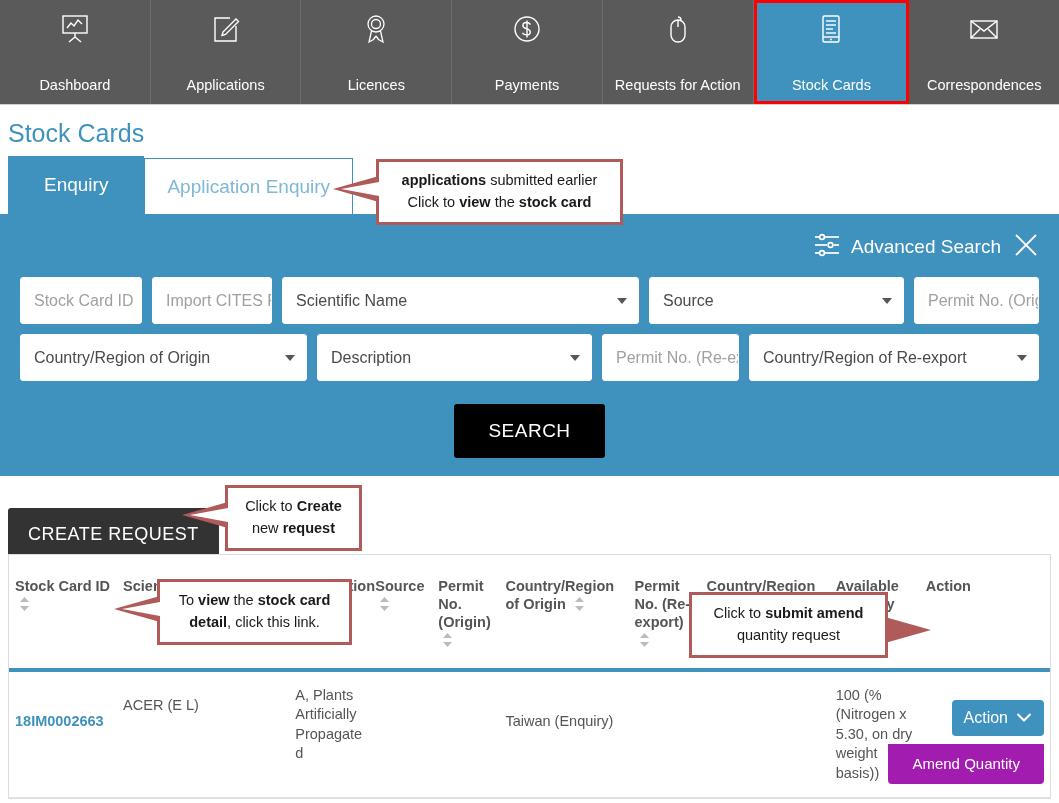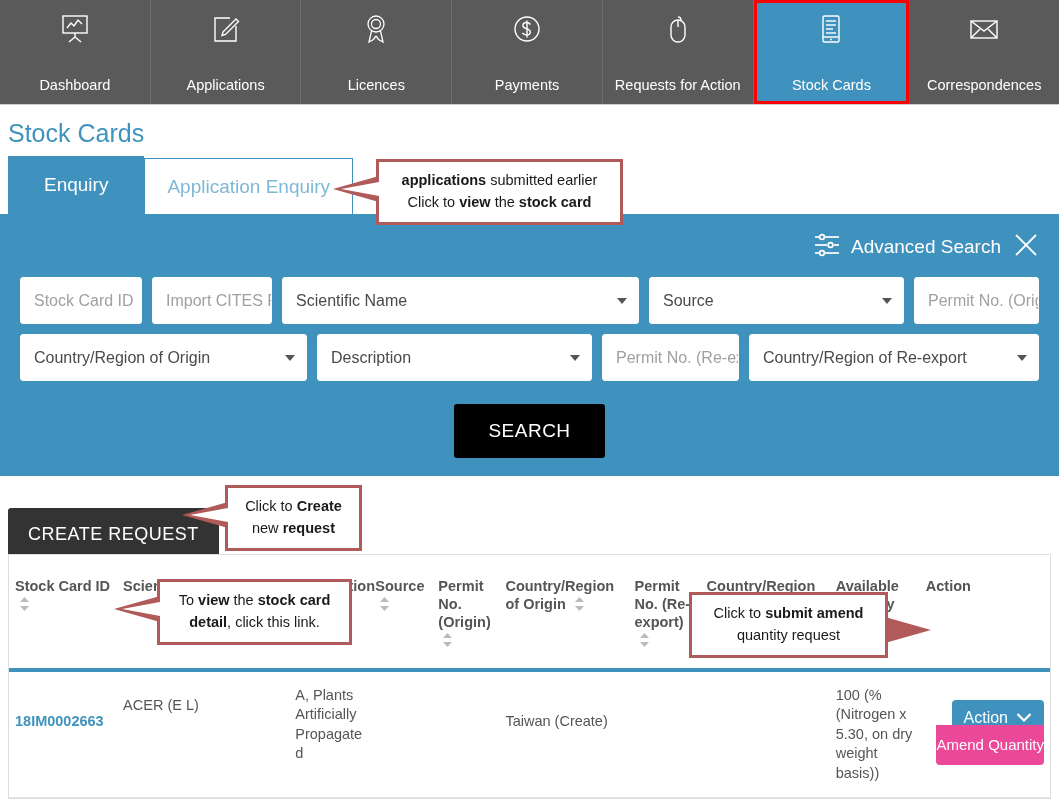--- a/index.html
+++ b/index.html
@@ -265,27 +265,27 @@
     gap: 8px;
     cursor: pointer;
     font-family: "Liberation Sans", sans-serif;
     position: absolute;
     right: 6px;
     top: 28px;
     white-space: nowrap;
   }
   .menu-amend {
     position: absolute;
-    background: #ec4899;
+    background: #a21caf;
     color: #ffffff;
     font-size: 15px;
-    padding: 10px 0;
+    padding: 10px 24px;
     border-radius: 0 0 4px 4px;
     right: 6px;
-    top: 53px;
+    top: 72px;
     white-space: nowrap;
     cursor: pointer;
   }
 
   .chev { display: block; }
 </style>
 </head>
 <body>
 
 <div class="topnav">
@@ -578,21 +578,21 @@
     </thead>
     <tbody>
       <tr>
         <td style="padding-top:40px;">
           <a class="link-id">18IM0002663</a>
         </td>
         <td style="padding-top:24px;">ACER (E L)</td>
         <td style="padding-top:14px;">A, Plants Artificially Propagated</td>
         <td></td>
         <td></td>
-        <td style="padding-top:40px;">Taiwan (Create)</td>
+        <td style="padding-top:40px;">Taiwan (Enquiry)</td>
         <td></td>
         <td></td>
         <td style="padding-top:14px;">100 (% (Nitrogen x 5.30, on dry weight basis))</td>
         <td class="action-cell">
           <button class="btn-action">
             <span>Action</span>
             <span class="chev">
               <svg width="16" height="11" viewBox="0 0 16 11" fill="none" stroke="#fff" stroke-width="2.2">
                 <path d="M1.5 2 L8 8.5 L14.5 2"></path>
               </svg>

